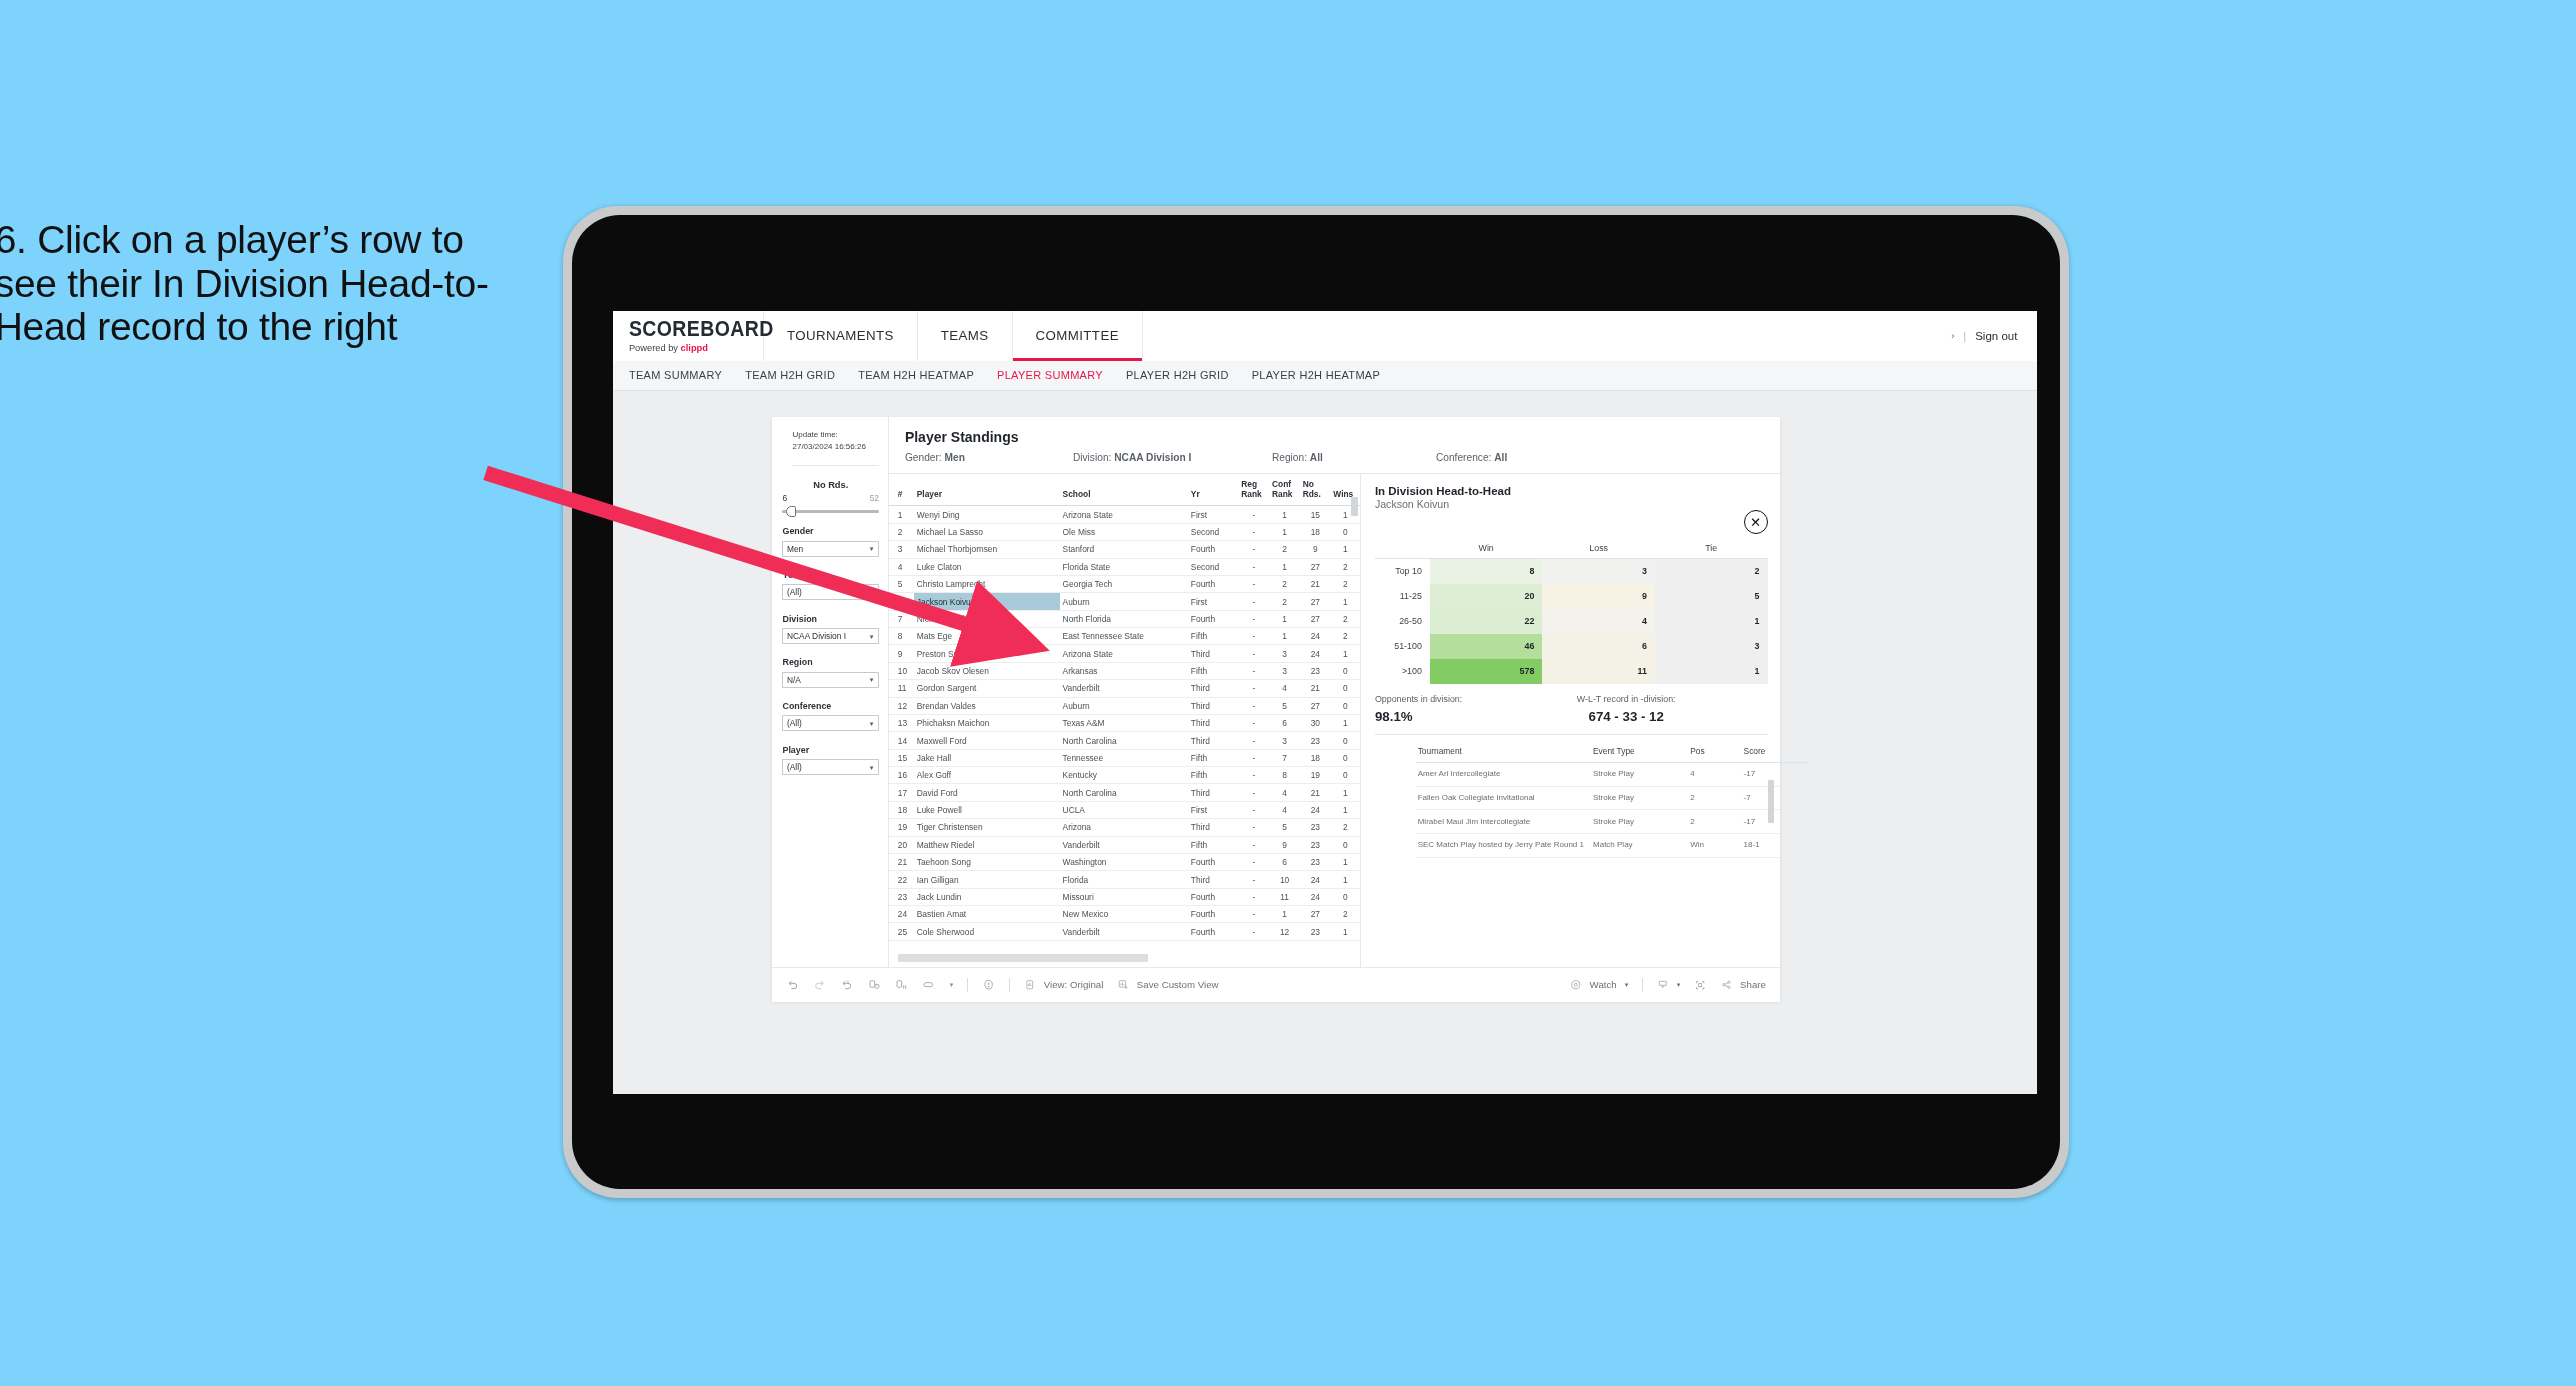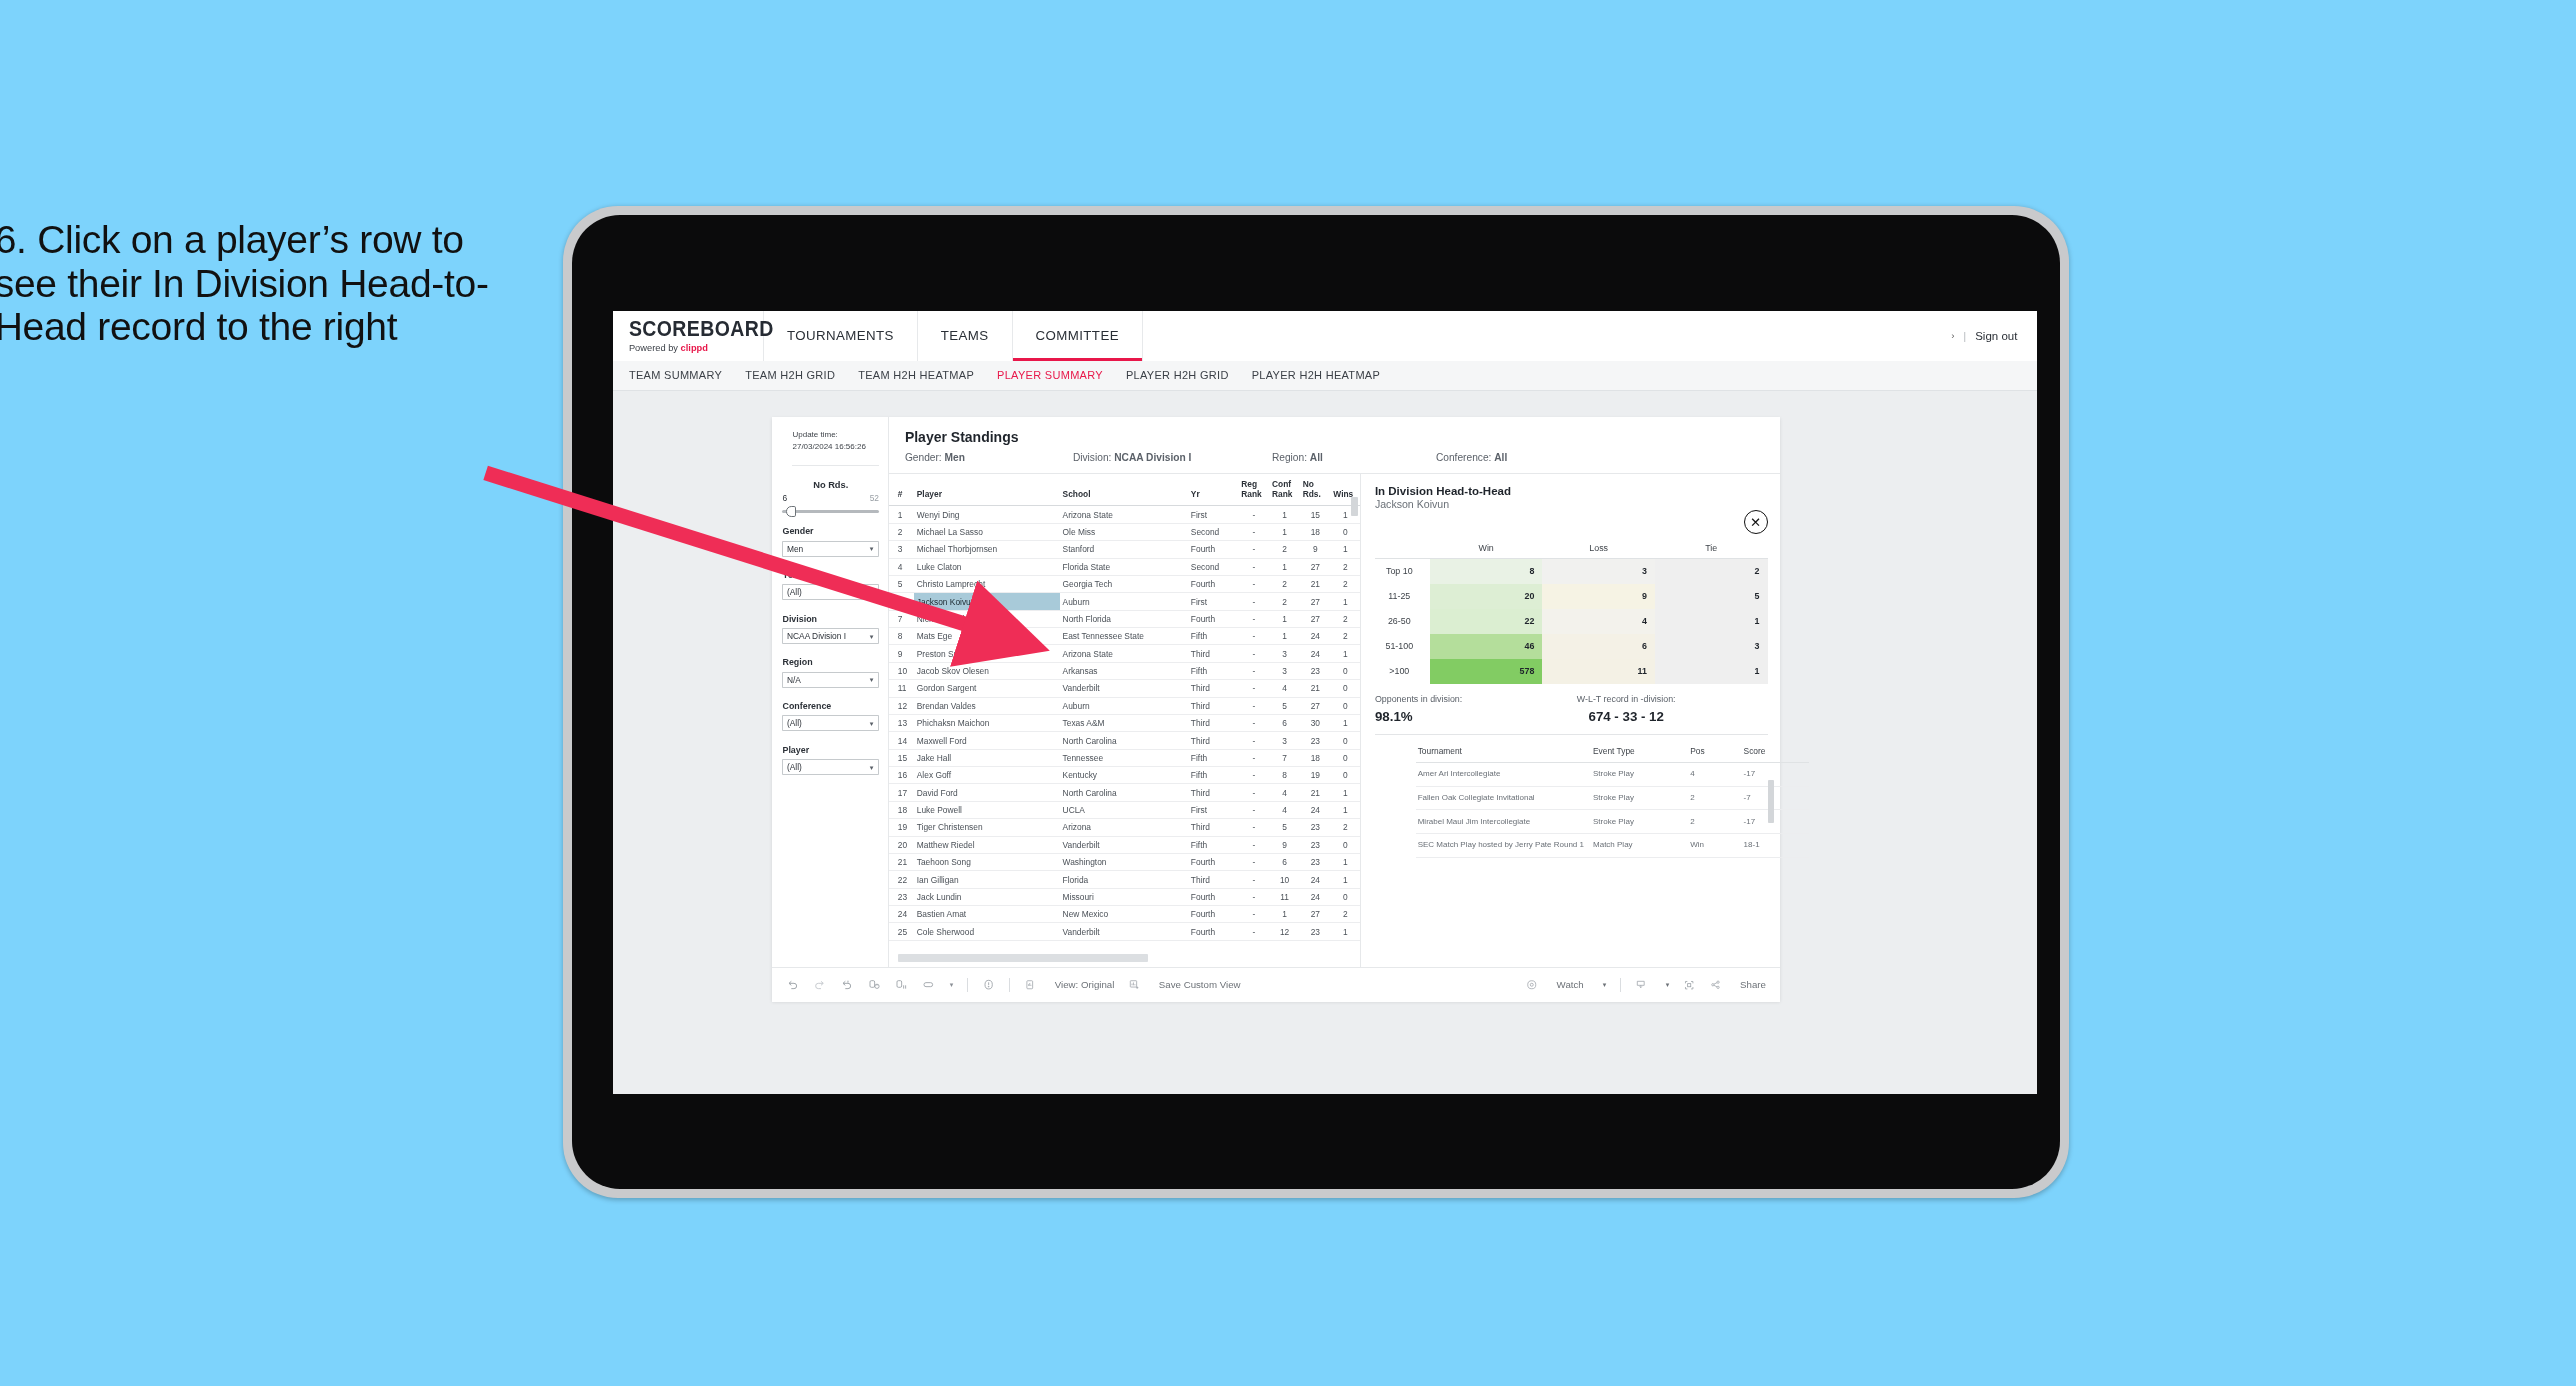--- a/index.html
+++ b/index.html
@@ -164,21 +164,21 @@
     font-size:13.3px; color:#111; line-height:1; font-weight:400;
   }
   table.hmap { width:100%; border-collapse:collapse; margin-top:8.9px; table-layout:fixed; }
   table.hmap th {
     font-size:8.9px; color:#3f444a; font-weight:400; text-align:center;
     padding-bottom:4.4px; border-bottom:0.9px solid #dfe2e4;
   }
   table.hmap th.rowh { width:55px; border-bottom:0.9px solid #dfe2e4; }
   table.hmap td { font-size:8.9px; color:#1f242b; font-weight:700;
                   text-align:right; padding: 7.5px 8px; }
-  table.hmap td.rowlabel { text-align:center; font-weight:400; color:#3f444a; padding-left:1.8px; }
+  table.hmap td.rowlabel { text-align:right; font-weight:400; color:#3f444a; padding-left:1.8px; }
   #stats { display:flex; margin-top:10.6px; padding-bottom:10.6px; border-bottom:0.9px solid #e3e5e7;}
   #stats .col1 { width: 131px; }
   #stats .col2 { flex:1; text-align:center; padding-right:21px;}
   #stats .lbl { font-size:8.9px; color:#5b6169; }
   #stats .big { font-size:13.3px; font-weight:700; color:#1f242b; margin-top:4.4px; }
   table.ttable { width:100%; border-collapse:collapse; margin-top:3.5px; table-layout:fixed;margin-left:41px;}
   table.ttable th {
     font-size:8.4px; color:#3f444a; font-weight:400; text-align:left;
     padding: 7px 3.5px 6.2px 1.8px; border-bottom:0.9px solid #dfe2e4;
   }
@@ -193,21 +193,21 @@
   #tscroll { position:absolute; right:6.2px; top:306px; width:6.2px; height:43px;
              background:#d3d6d9; border-radius:0.9px; }
 
   
   #toolbar {
     height: 35px; border-top:0.9px solid #e6e8ea; display:flex; align-items:center;
     padding: 0 14px; gap: 14px; color:#8b9096; font-size:9.7px;
   }
   #toolbar .ic { display:inline-flex; align-items:center; }
   #toolbar .divider { width:0.9px; height:14px; background:#dadde0; }
-  #toolbar .lbl { display:inline-flex; align-items:center; gap:19px; color:#6d7278; font-size:9.7px;}
+  #toolbar .lbl { display:inline-flex; align-items:center; gap:8px; color:#6d7278; font-size:9.7px;}
   #toolbar .right { margin-left:auto; display:flex; align-items:center; gap:14px; }
   .caretsm { font-size:7px; }
 
   
   #arrow { position:absolute; left:0; top:0; width:2576px; height:1386px; pointer-events:none; }
 </style>
 </head>
 <body>
 
 <div id="stage">

